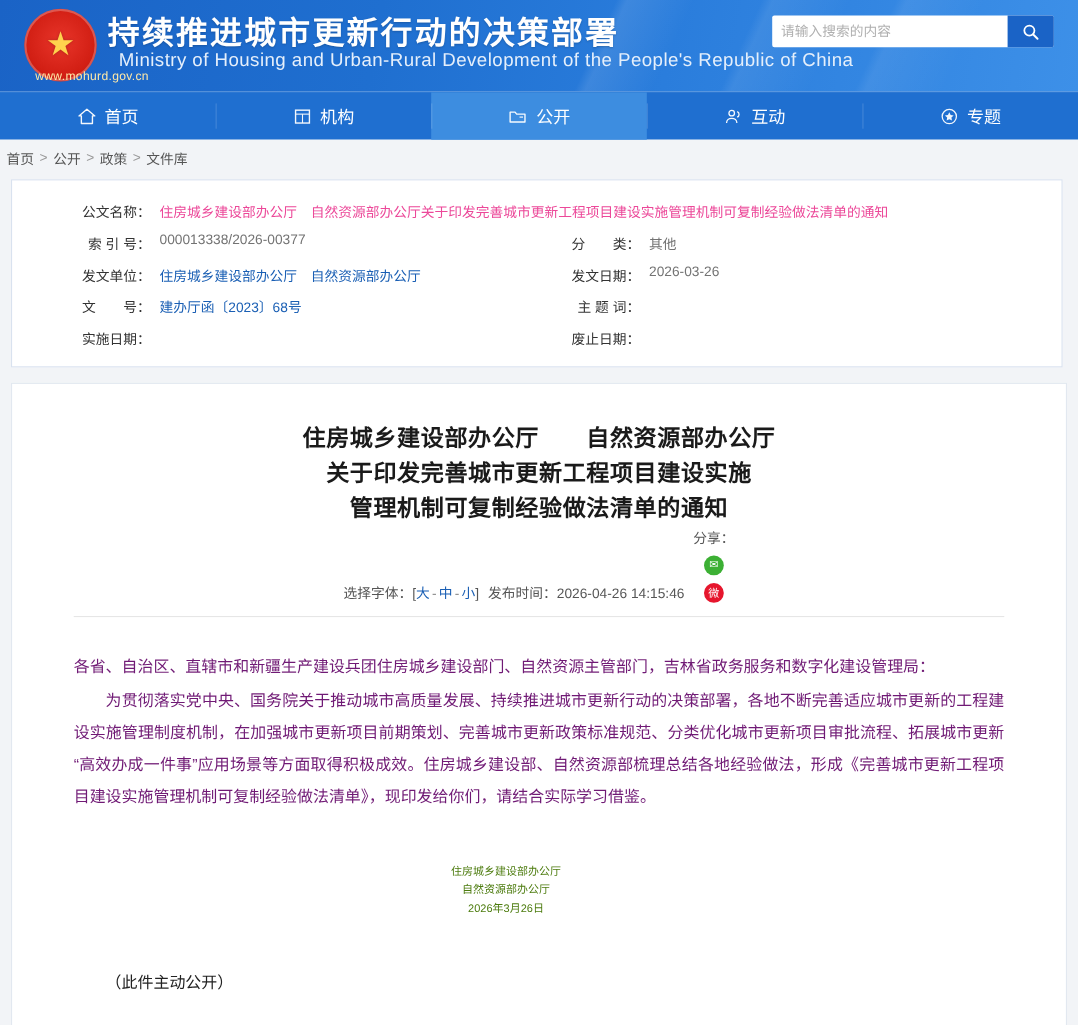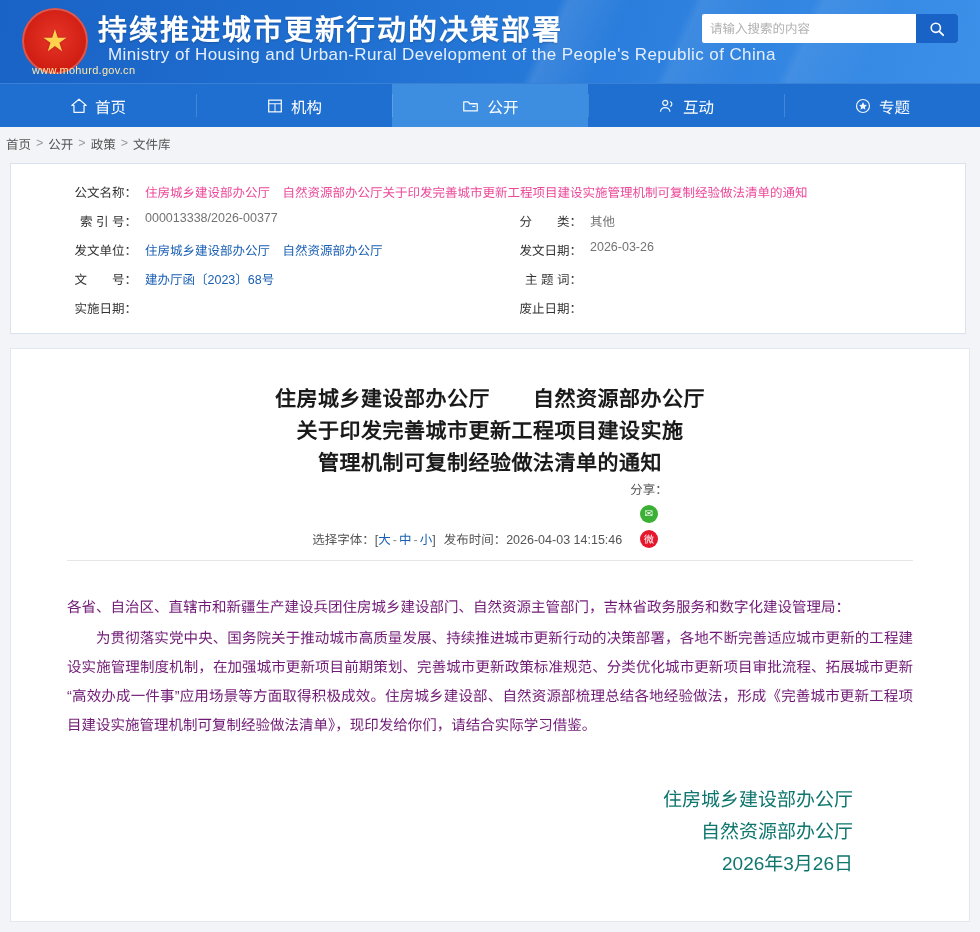--- a/index.html
+++ b/index.html
@@ -188,24 +188,24 @@
     margin-top: 32px;
     font-size: 14.5px;
     color: #701a75;
     line-height: 2.0;
     text-align: justify;
   }
   .body-text p { margin: 0 0 2px 0; }
   .body-text p.indent { text-indent: 2em; }
   .signature {
     margin-top: 44px;
-    text-align: right;
+    text-align: center;
     padding-right: 60px;
-    font-size: 19px;
-    color: #0f766e;
+    font-size: 10px;
+    color: #4d7c0f;
     line-height: 1.7;
   }
   .postscript {
     margin-top: 46px;
     font-size: 14.5px;
     color: #222;
     text-indent: 2em;
   }
 </style>
 </head>
@@ -317,33 +317,34 @@
     <span class="ln">住房城乡建设部办公厅　　自然资源部办公厅</span>
     <span class="ln">关于印发完善城市更新工程项目建设实施</span>
     <span class="ln">管理机制可复制经验做法清单的通知</span>
   </div>
 
   <div class="tool-row">
     <div class="fontsel">
       <span>选择字体：</span><span>[</span><span class="fs">大</span><span class="dash">-</span><span class="fs">中</span><span class="dash">-</span><span class="fs">小</span><span>]</span>
     </div>
     <div>
-      <span>发布时间：</span><span>2026-04-03 14:15:46</span>
+      <span>发布时间：</span><span>2026-04-26 14:15:46</span>
     </div>
     <div class="share">
       <span>分享：</span>
       <span class="share-ico wechat">✉</span>
       <span class="share-ico weibo">微</span>
     </div>
   </div>
 
   <div class="body-text">
     <p>各省、自治区、直辖市和新疆生产建设兵团住房城乡建设部门、自然资源主管部门，吉林省政务服务和数字化建设管理局：</p>
     <p class="indent">为贯彻落实党中央、国务院关于推动城市高质量发展、持续推进城市更新行动的决策部署，各地不断完善适应城市更新的工程建设实施管理制度机制，在加强城市更新项目前期策划、完善城市更新政策标准规范、分类优化城市更新项目审批流程、拓展城市更新“高效办成一件事”应用场景等方面取得积极成效。住房城乡建设部、自然资源部梳理总结各地经验做法，形成《完善城市更新工程项目建设实施管理机制可复制经验做法清单》，现印发给你们，请结合实际学习借鉴。</p>
   </div>
 
   <div class="signature">
     <div>住房城乡建设部办公厅</div>
     <div>自然资源部办公厅</div>
     <div>2026年3月26日</div>
   </div>
 
+  <div class="postscript">（此件主动公开）</div>
 </div>
 
 </body></html>

